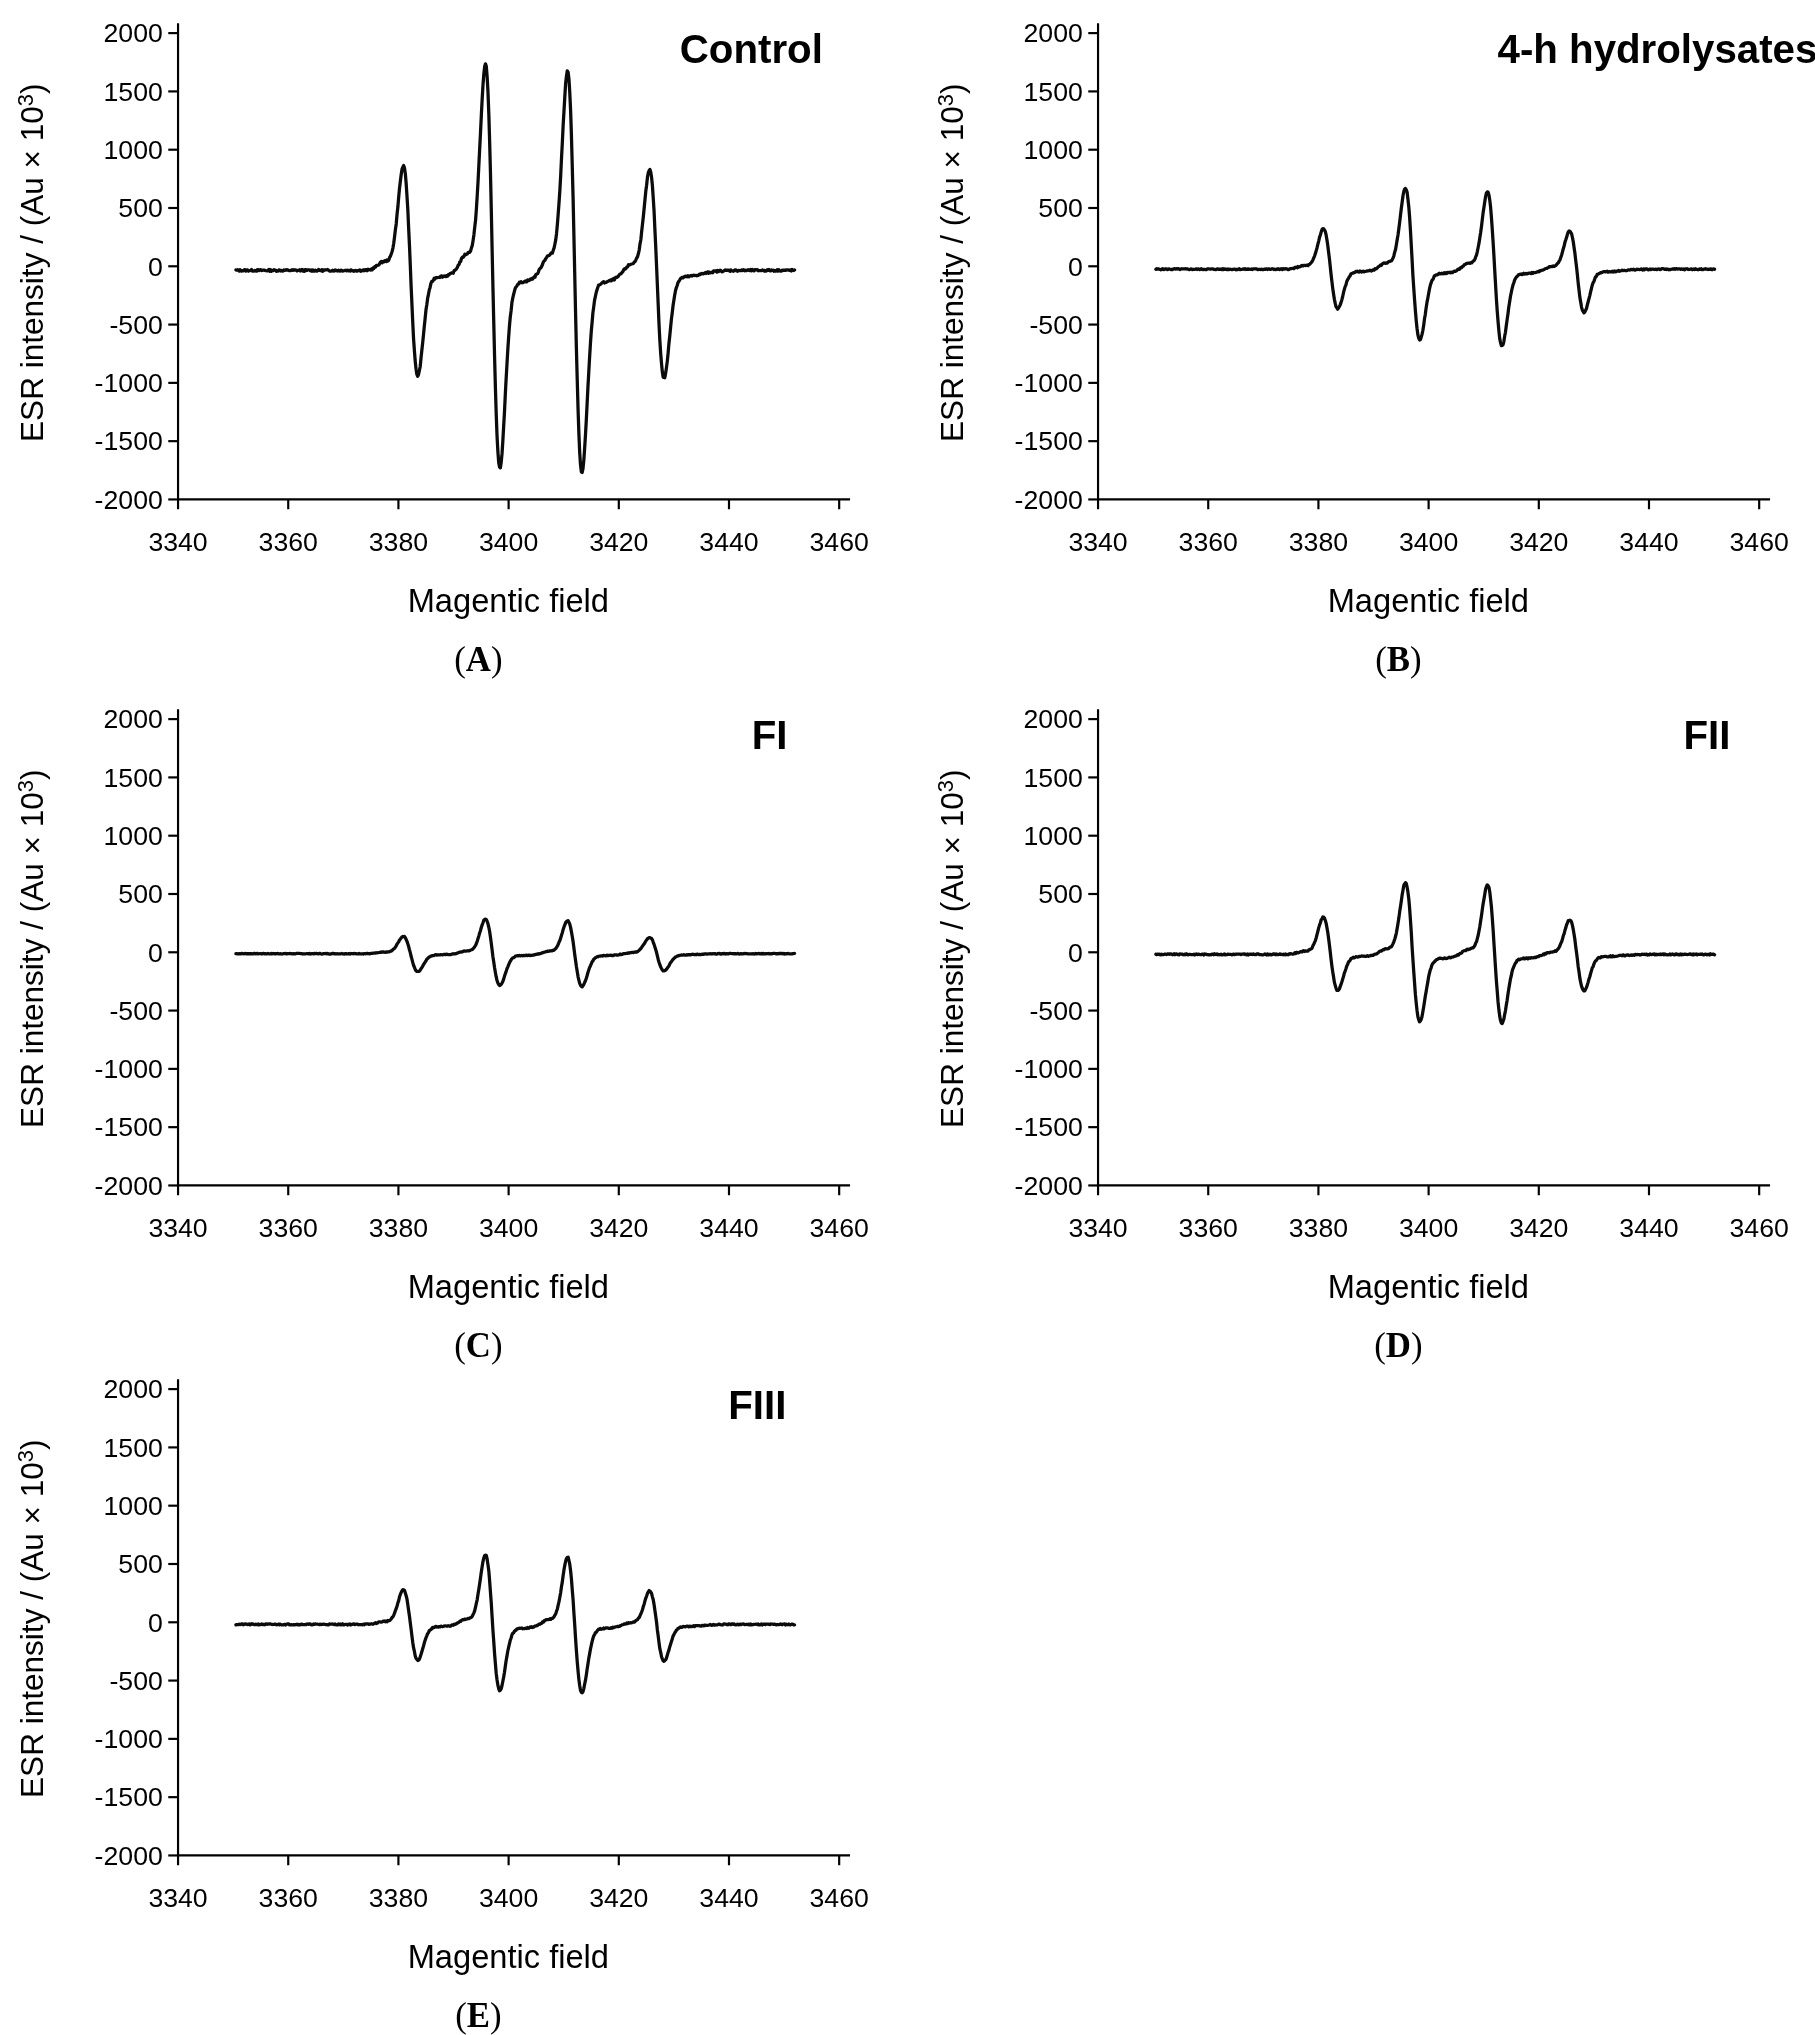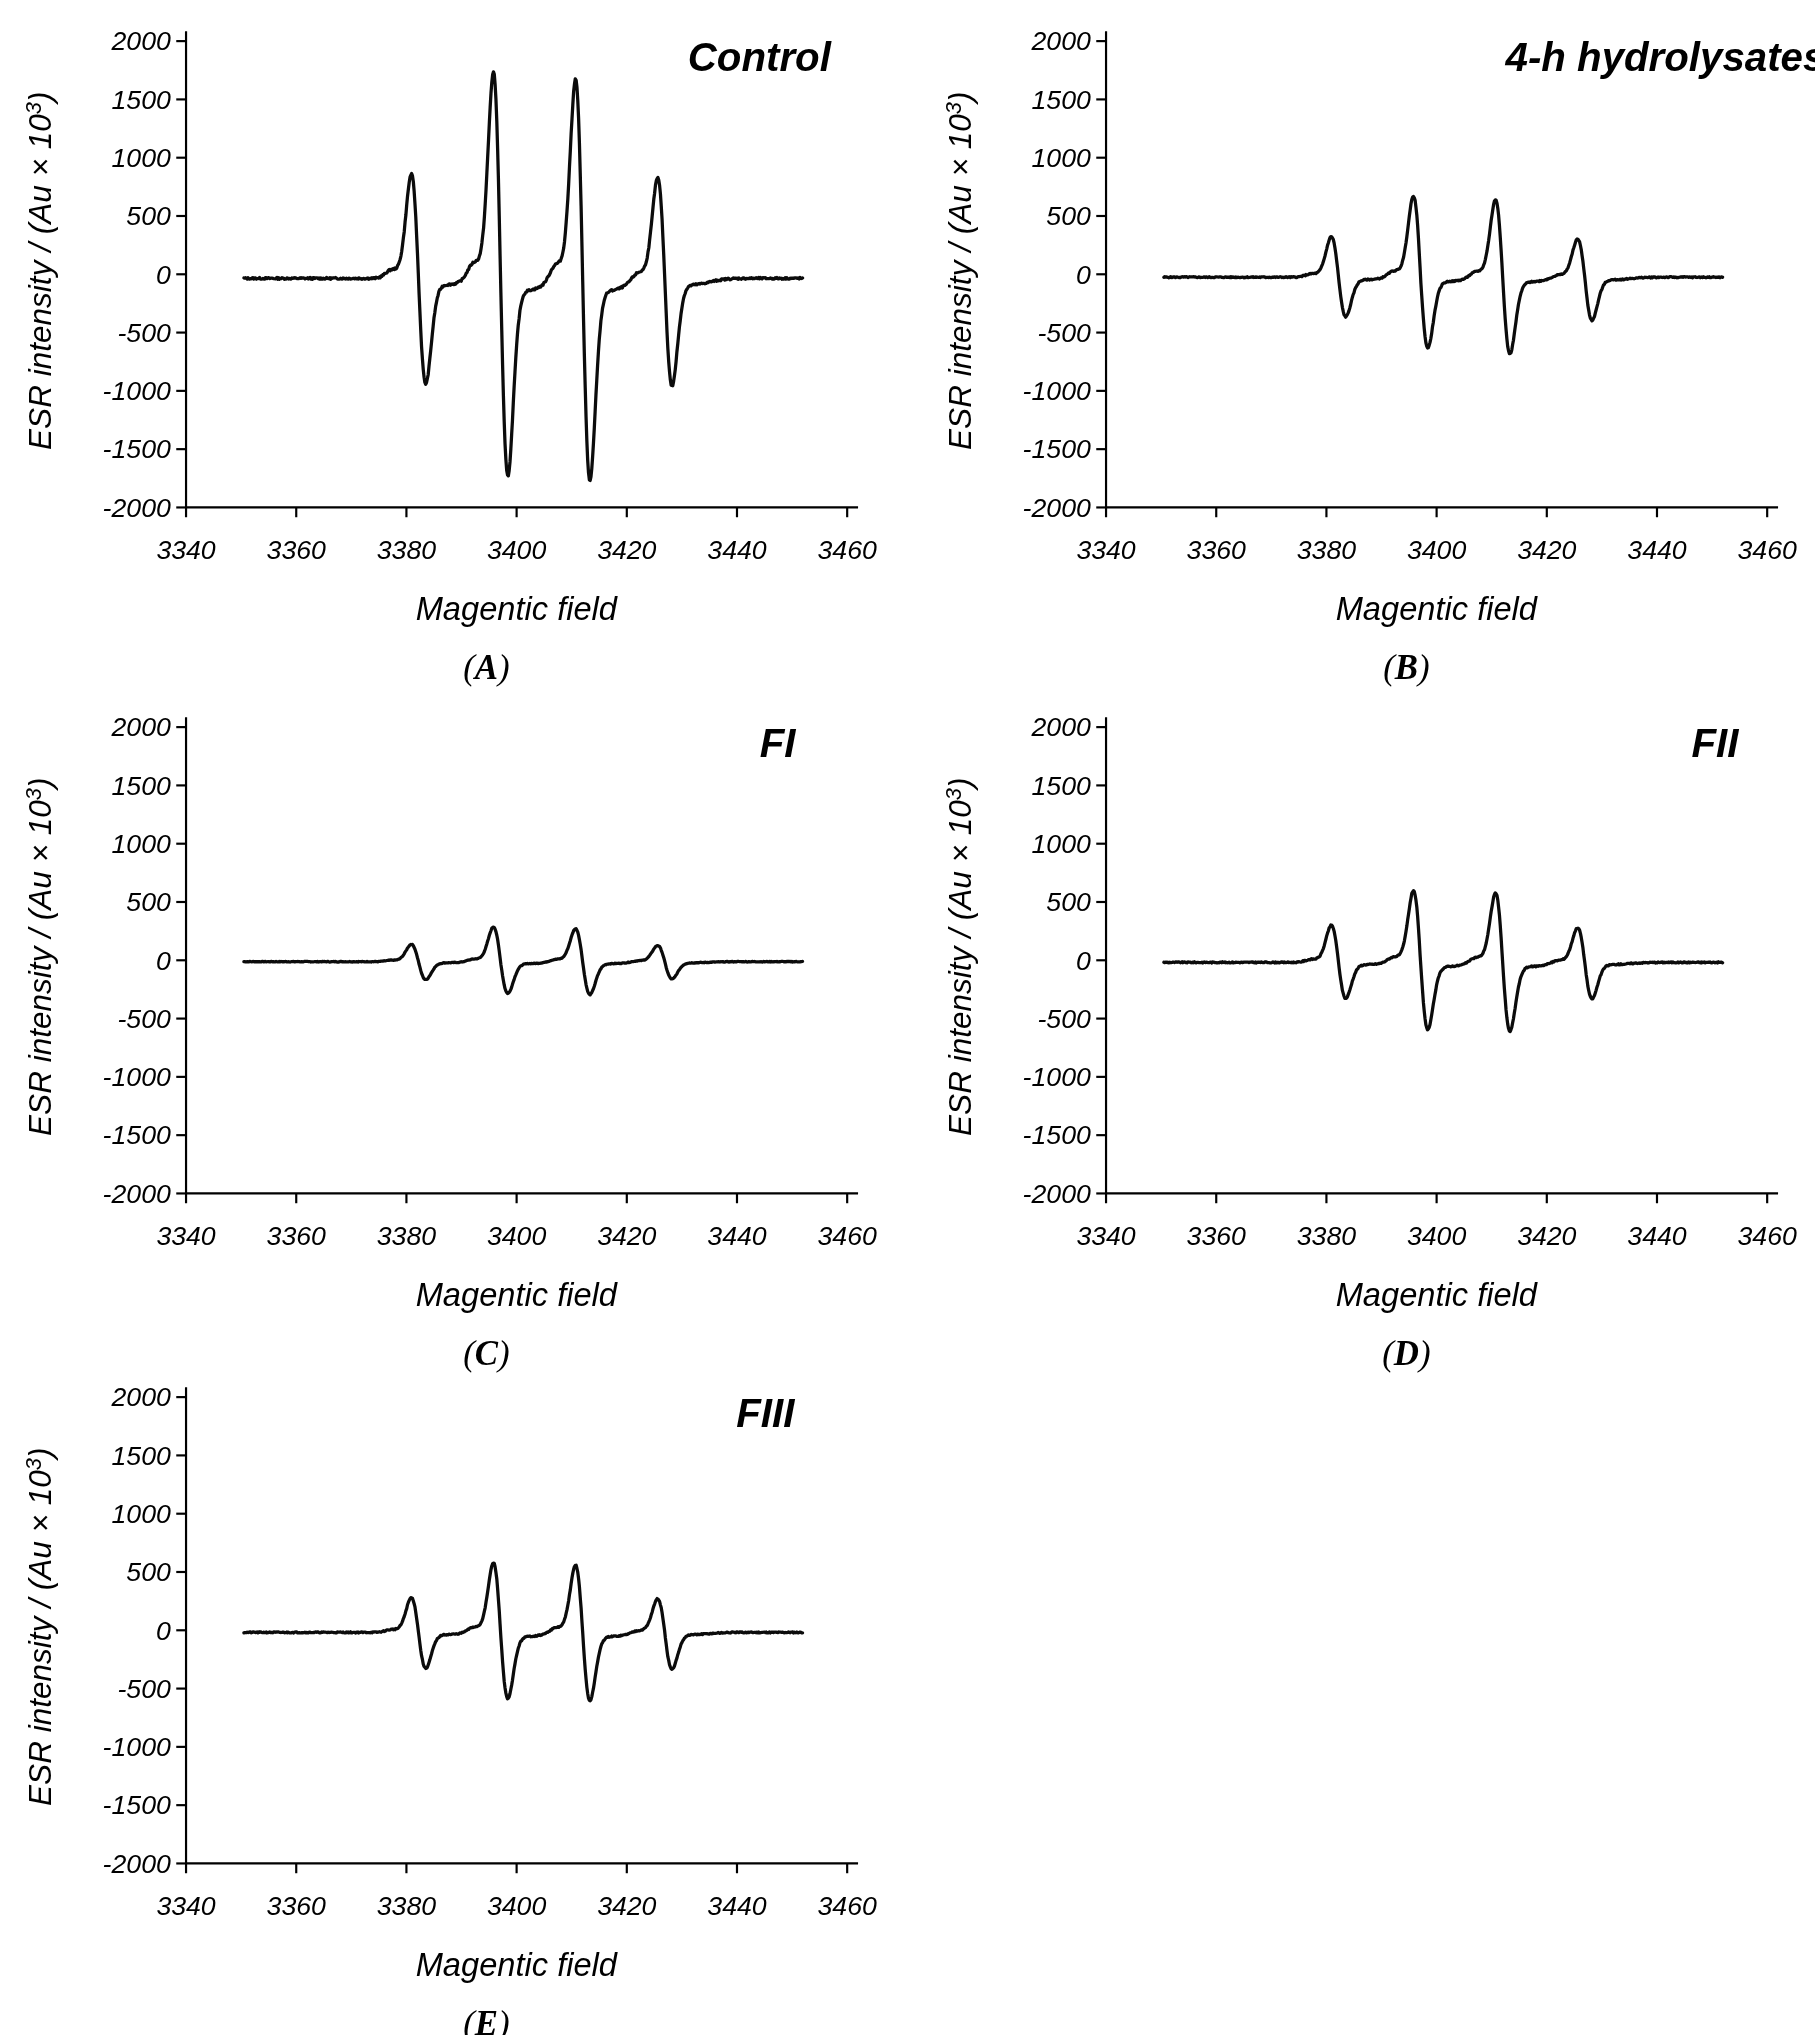--- a/index.html
+++ b/index.html
@@ -1,21 +1,21 @@
 <!DOCTYPE html>
 <html style="font-size:8.7px"><head>
 <meta charset="utf-8">
 <style>
   html,body{margin:0;padding:0;}
   body{
     width:1815px;height:2035px;background:#ffffff;position:relative;
     overflow:hidden;font-family:"Liberation Sans",sans-serif;
   }
   .page{position:absolute;inset:0;}
-  figure.panel{margin:12px;position:absolute;width:904px;height:678px;font-style:italic;}
+  figure.panel{margin:4px;position:absolute;width:904px;height:678px;}
   svg.plot{width:904px;height:678px;display:block;}
   .axis{stroke:#000000;stroke-width:4;fill:none;}
   .tick{font-family:"Liberation Sans",sans-serif;font-size:49px;fill:#000000;}
   .trace{stroke:#0b0b0b;stroke-width:6;fill:none;stroke-linejoin:round;stroke-linecap:round;}
   .title{font-family:"Liberation Sans",sans-serif;font-size:74px;font-weight:bold;fill:#000000;}
   .xlabel{font-family:"Liberation Sans",sans-serif;font-size:60px;fill:#000000;}
   .ylabel{font-family:"Liberation Sans",sans-serif;font-size:58px;fill:#000000;}
   .ylabel .sup{font-size:40px;}
   .letter{font-family:"Liberation Serif",serif;font-size:64px;fill:#000000;}
   .letter .bold{font-weight:bold;}

